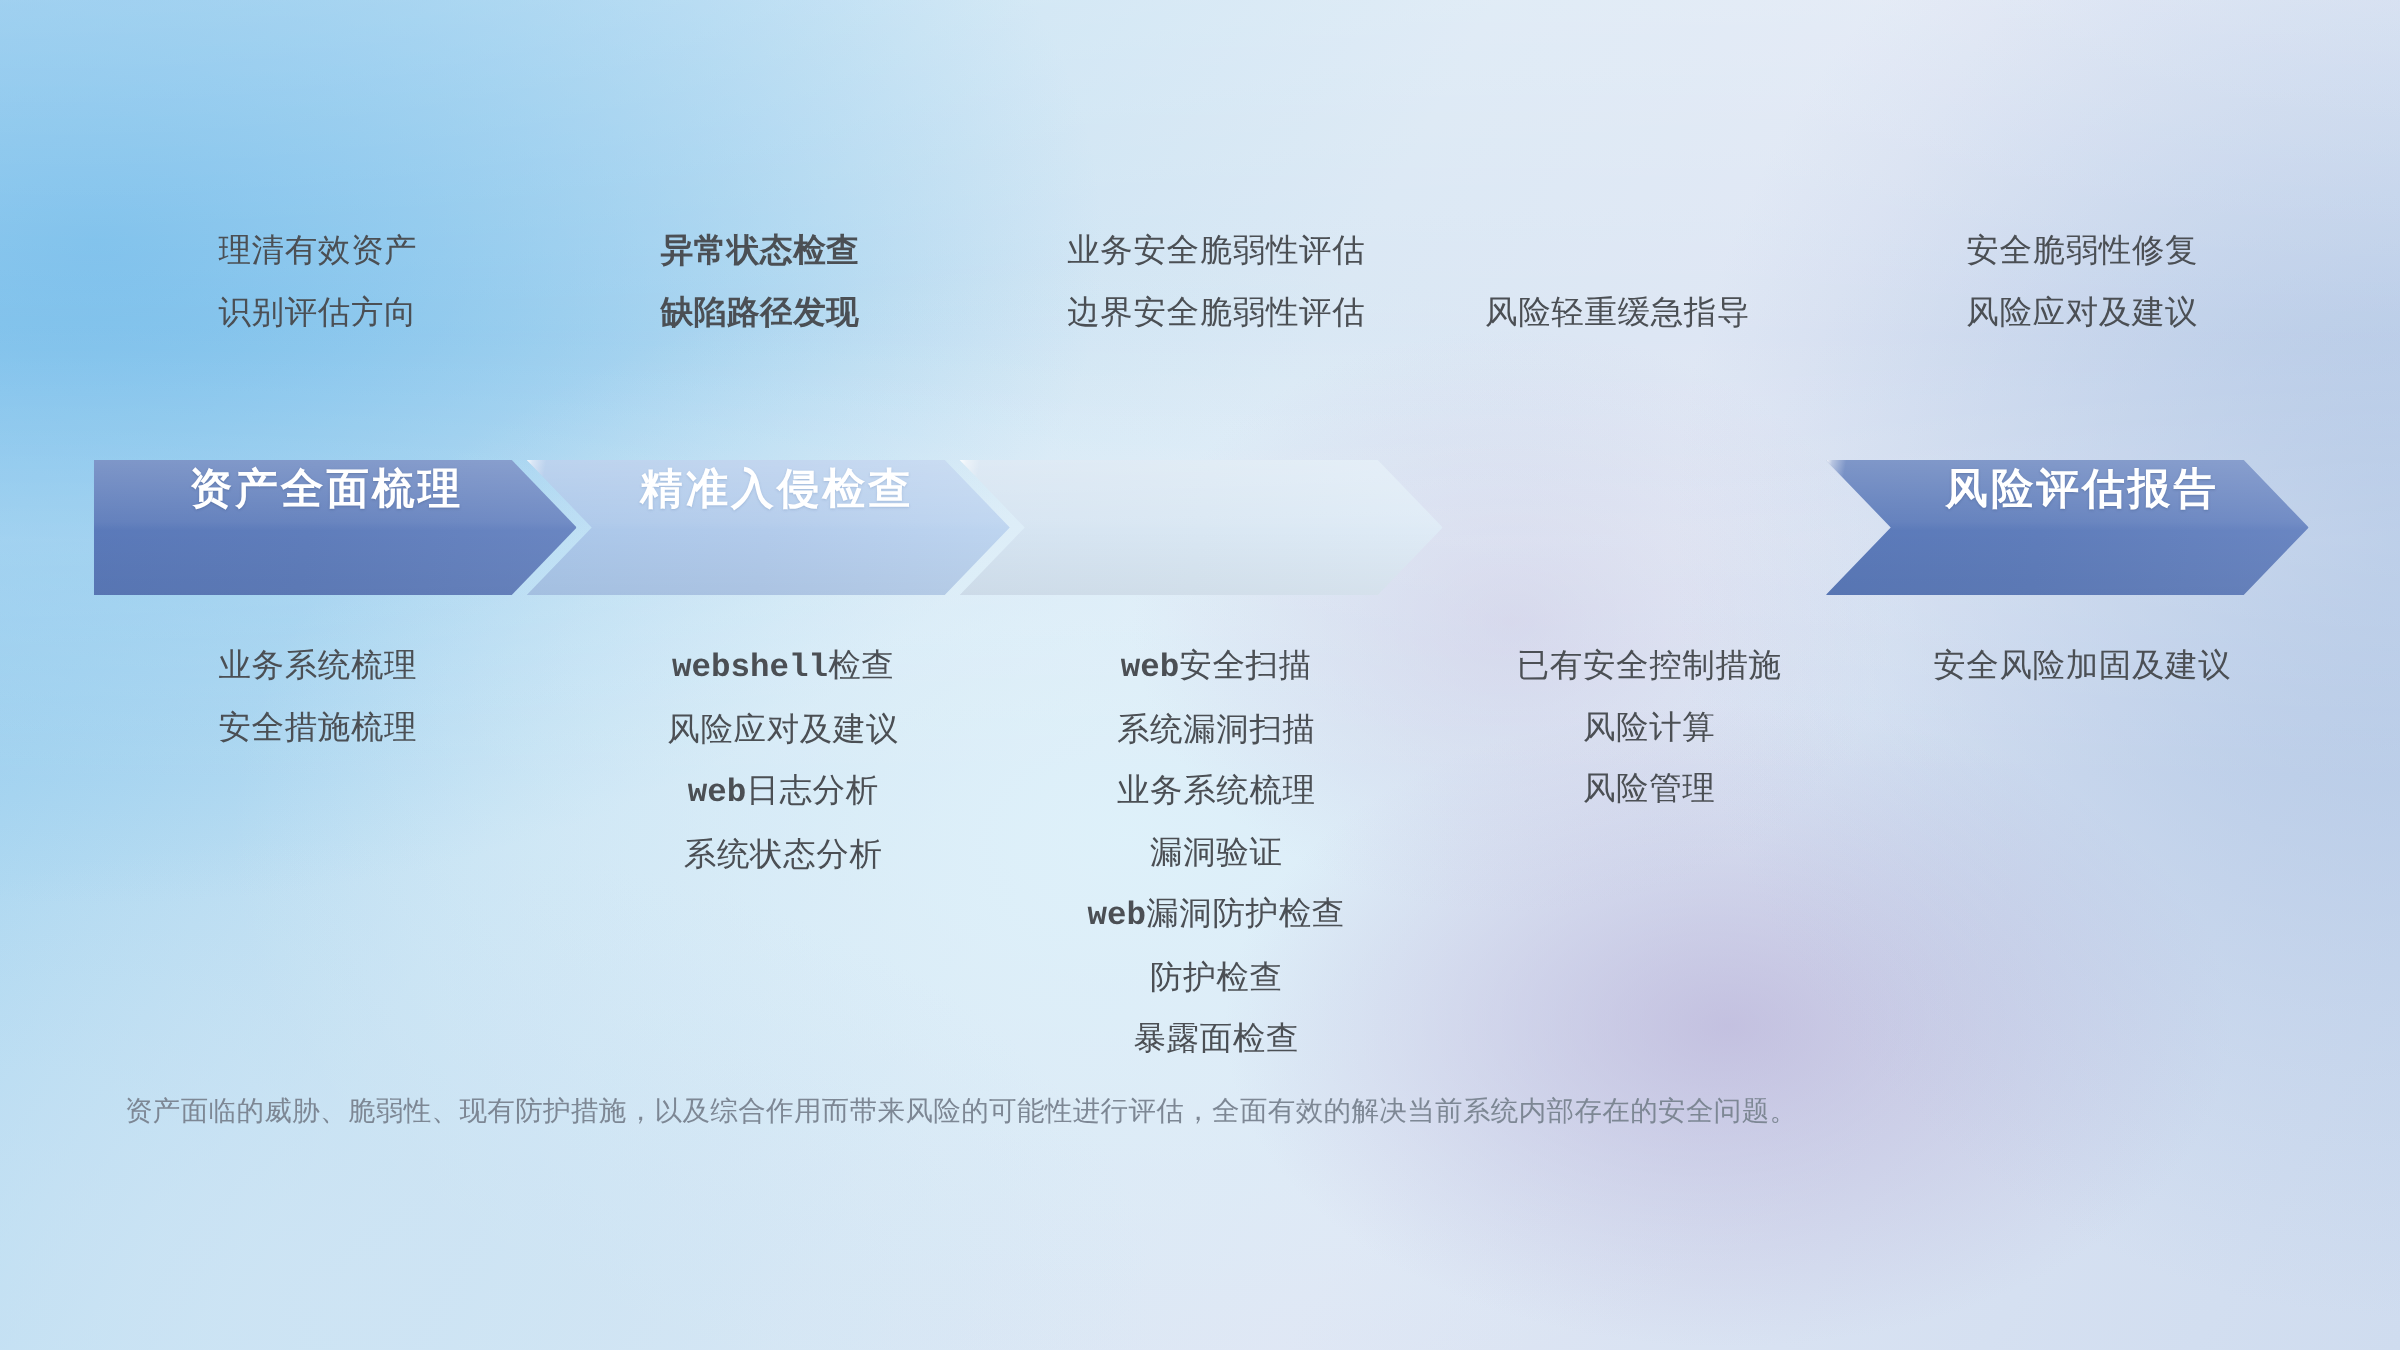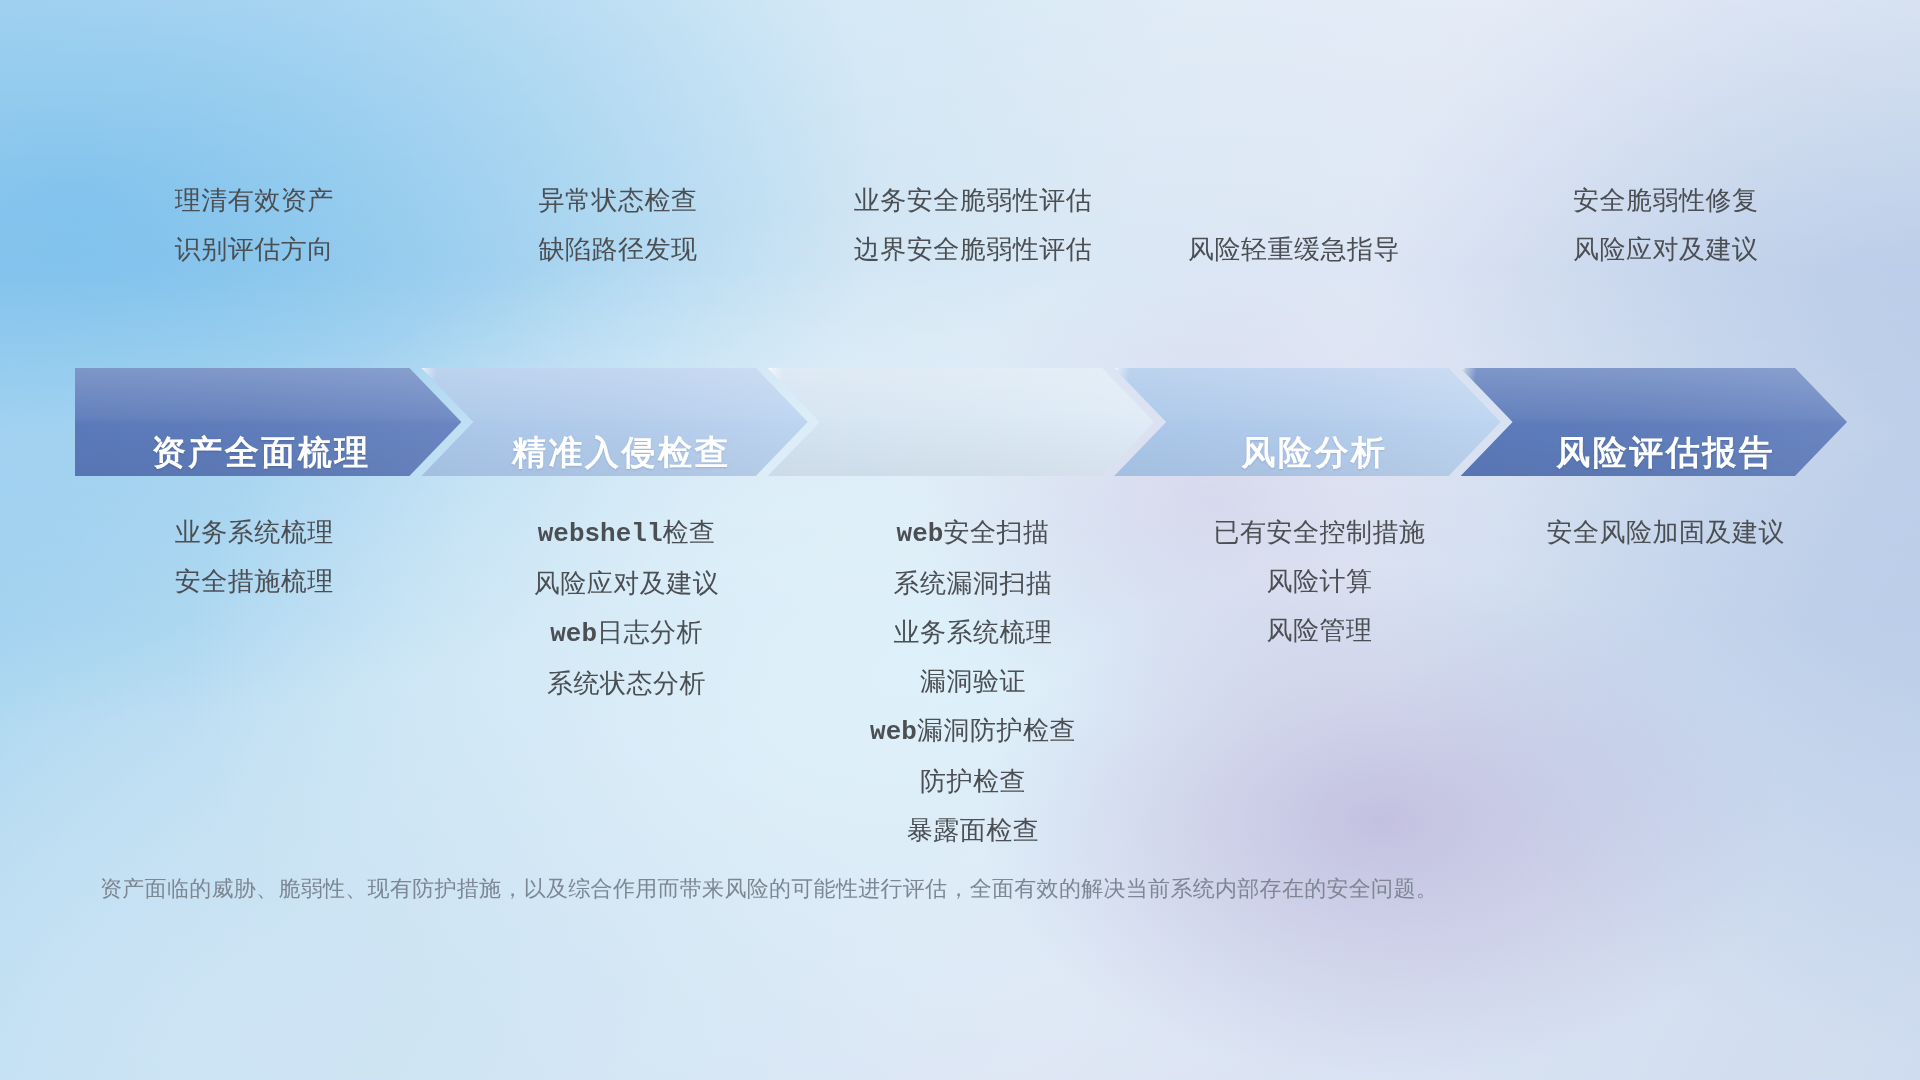--- a/index.html
+++ b/index.html
@@ -65,21 +65,21 @@
   .top-col  { bottom:806px; }      
   .bot-col  { top:508px; }
 
   
   #band { position:absolute; left:0; top:368px; width:1920px; height:108px; }
   .arrow {
     position:absolute;
     top:0;
     height:108px;
     display:flex;
-    align-items:flex-end;
+    align-items:flex-start;
     justify-content:center;
   }
   .arrow .shape { position:absolute; inset:0; }
   .arrow .label {
     position:relative;
     z-index:3;
     font-size:34px;
     font-weight:700;
     letter-spacing:2.5px;
     white-space:nowrap;
@@ -106,21 +106,21 @@
   <div class="layer bg-b8"></div>
 </div>
 
 <div id="stage">
 
   <div id="top-cols">
       <div class="col top-col" style="left: -5.8px; width: 520px;">
         <div class="item">理清有效资产</div>
         <div class="item">识别评估方向</div>
       </div>
-      <div class="col top-col" style="left: 358px; width: 520px;">
+      <div class="col top-col" style="left: 348px; width: 520px; font-weight: bold;">
         <div class="item">异常状态检查</div>
         <div class="item">缺陷路径发现</div>
       </div>
       <div class="col top-col" style="left: 713px; width: 520px;">
         <div class="item">业务安全脆弱性评估</div>
         <div class="item">边界安全脆弱性评估</div>
       </div>
       <div class="col top-col" style="left: 1034px; width: 520px;">
         <div class="item">风险轻重缓急指导</div>
       </div>
@@ -139,26 +139,20 @@
       <div class="arrow a-mid" style="left: 421.4px; width: 386.4px;">
         <div class="shape" style="background: linear-gradient(100deg, rgb(169, 198, 233) 0%, rgb(178, 203, 235) 50%, rgb(190, 213, 240) 100%); clip-path: polygon(0px 0px, 86.5424% 0px, 100% 50%, 86.5424% 100%, 0px 100%, 13.4576% 50%);"></div>
         <div class="bevel" style="clip-path: polygon(0px 0px, 86.5424% 0px, 100% 50%, 86.5424% 100%, 0px 100%, 13.4576% 50%); background: linear-gradient(rgba(255, 255, 255, 0.22) 0%, rgba(255, 255, 255, 0.06) 46%, rgba(255, 255, 255, 0) 52%, rgba(0, 0, 0, 0.04) 100%);"></div>
         <div class="bevel" style="clip-path: polygon(0px 0px, 86.5424% 0px, 100% 50%, 86.5424% 100%, 0px 100%, 13.4576% 50%); background: linear-gradient(100deg, rgba(255, 255, 255, 0.92) 0px, rgba(255, 255, 255, 0.45) 5px, rgba(255, 255, 255, 0) 16px);"></div>
         <div class="label" style="margin-left: 14px;">精准入侵检查</div>
       </div>
       <div class="arrow a-light" style="left: 767.8px; width: 386.4px;">
         <div class="shape" style="background: linear-gradient(100deg, rgb(212, 227, 241) 0%, rgb(217, 231, 243) 50%, rgb(223, 235, 246) 100%); clip-path: polygon(0px 0px, 86.5424% 0px, 100% 50%, 86.5424% 100%, 0px 100%, 13.4576% 50%);"></div>
         <div class="bevel" style="clip-path: polygon(0px 0px, 86.5424% 0px, 100% 50%, 86.5424% 100%, 0px 100%, 13.4576% 50%); background: linear-gradient(rgba(255, 255, 255, 0.22) 0%, rgba(255, 255, 255, 0.06) 46%, rgba(255, 255, 255, 0) 52%, rgba(0, 0, 0, 0.04) 100%);"></div>
         <div class="bevel" style="clip-path: polygon(0px 0px, 86.5424% 0px, 100% 50%, 86.5424% 100%, 0px 100%, 13.4576% 50%); background: linear-gradient(100deg, rgba(255, 255, 255, 0.92) 0px, rgba(255, 255, 255, 0.45) 5px, rgba(255, 255, 255, 0) 16px);"></div>
-      </div>
-      <div class="arrow a-mid" style="left: 1114.2px; width: 386.4px;">
-        <div class="shape" style="background: linear-gradient(100deg, rgb(169, 198, 233) 0%, rgb(178, 203, 235) 50%, rgb(190, 213, 240) 100%); clip-path: polygon(0px 0px, 86.5424% 0px, 100% 50%, 86.5424% 100%, 0px 100%, 13.4576% 50%);"></div>
-        <div class="bevel" style="clip-path: polygon(0px 0px, 86.5424% 0px, 100% 50%, 86.5424% 100%, 0px 100%, 13.4576% 50%); background: linear-gradient(rgba(255, 255, 255, 0.22) 0%, rgba(255, 255, 255, 0.06) 46%, rgba(255, 255, 255, 0) 52%, rgba(0, 0, 0, 0.04) 100%);"></div>
-        <div class="bevel" style="clip-path: polygon(0px 0px, 86.5424% 0px, 100% 50%, 86.5424% 100%, 0px 100%, 13.4576% 50%); background: linear-gradient(100deg, rgba(255, 255, 255, 0.92) 0px, rgba(255, 255, 255, 0.45) 5px, rgba(255, 255, 255, 0) 16px);"></div>
-        <div class="label" style="margin-left: 14px;">风险分析</div>
       </div>
       <div class="arrow a-dark" style="left: 1460.6px; width: 386.4px;">
         <div class="shape" style="background: linear-gradient(100deg, rgb(90, 121, 185) 0%, rgb(95, 125, 187) 45%, rgb(106, 134, 194) 100%); clip-path: polygon(0px 0px, 86.5424% 0px, 100% 50%, 86.5424% 100%, 0px 100%, 13.4576% 50%);"></div>
         <div class="bevel" style="clip-path: polygon(0px 0px, 86.5424% 0px, 100% 50%, 86.5424% 100%, 0px 100%, 13.4576% 50%); background: linear-gradient(rgba(255, 255, 255, 0.22) 0%, rgba(255, 255, 255, 0.06) 46%, rgba(255, 255, 255, 0) 52%, rgba(0, 0, 0, 0.04) 100%);"></div>
         <div class="bevel" style="clip-path: polygon(0px 0px, 86.5424% 0px, 100% 50%, 86.5424% 100%, 0px 100%, 13.4576% 50%); background: linear-gradient(100deg, rgba(255, 255, 255, 0.92) 0px, rgba(255, 255, 255, 0.45) 5px, rgba(255, 255, 255, 0) 16px);"></div>
         <div class="label" style="margin-left: 24px;">风险评估报告</div>
       </div>
     </div>
 
   <div id="bot-cols">

